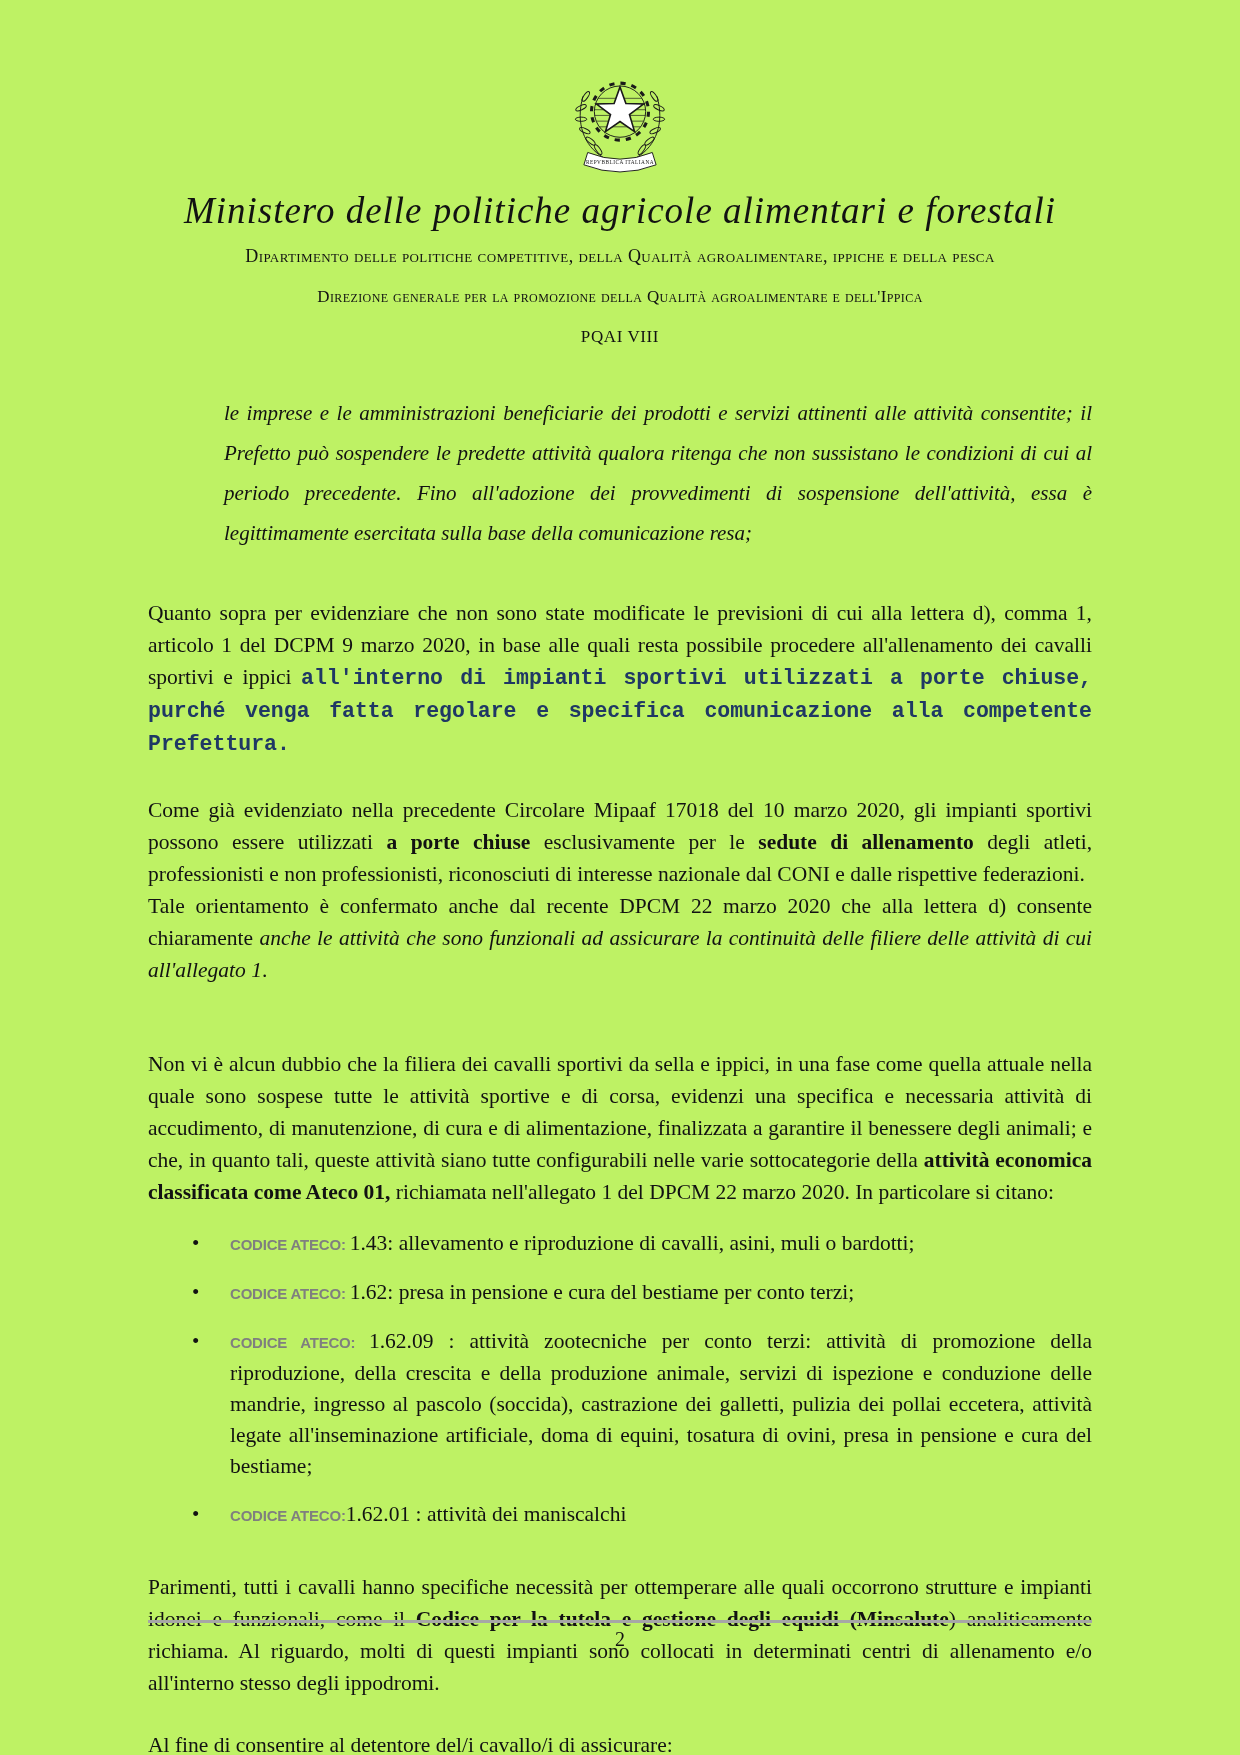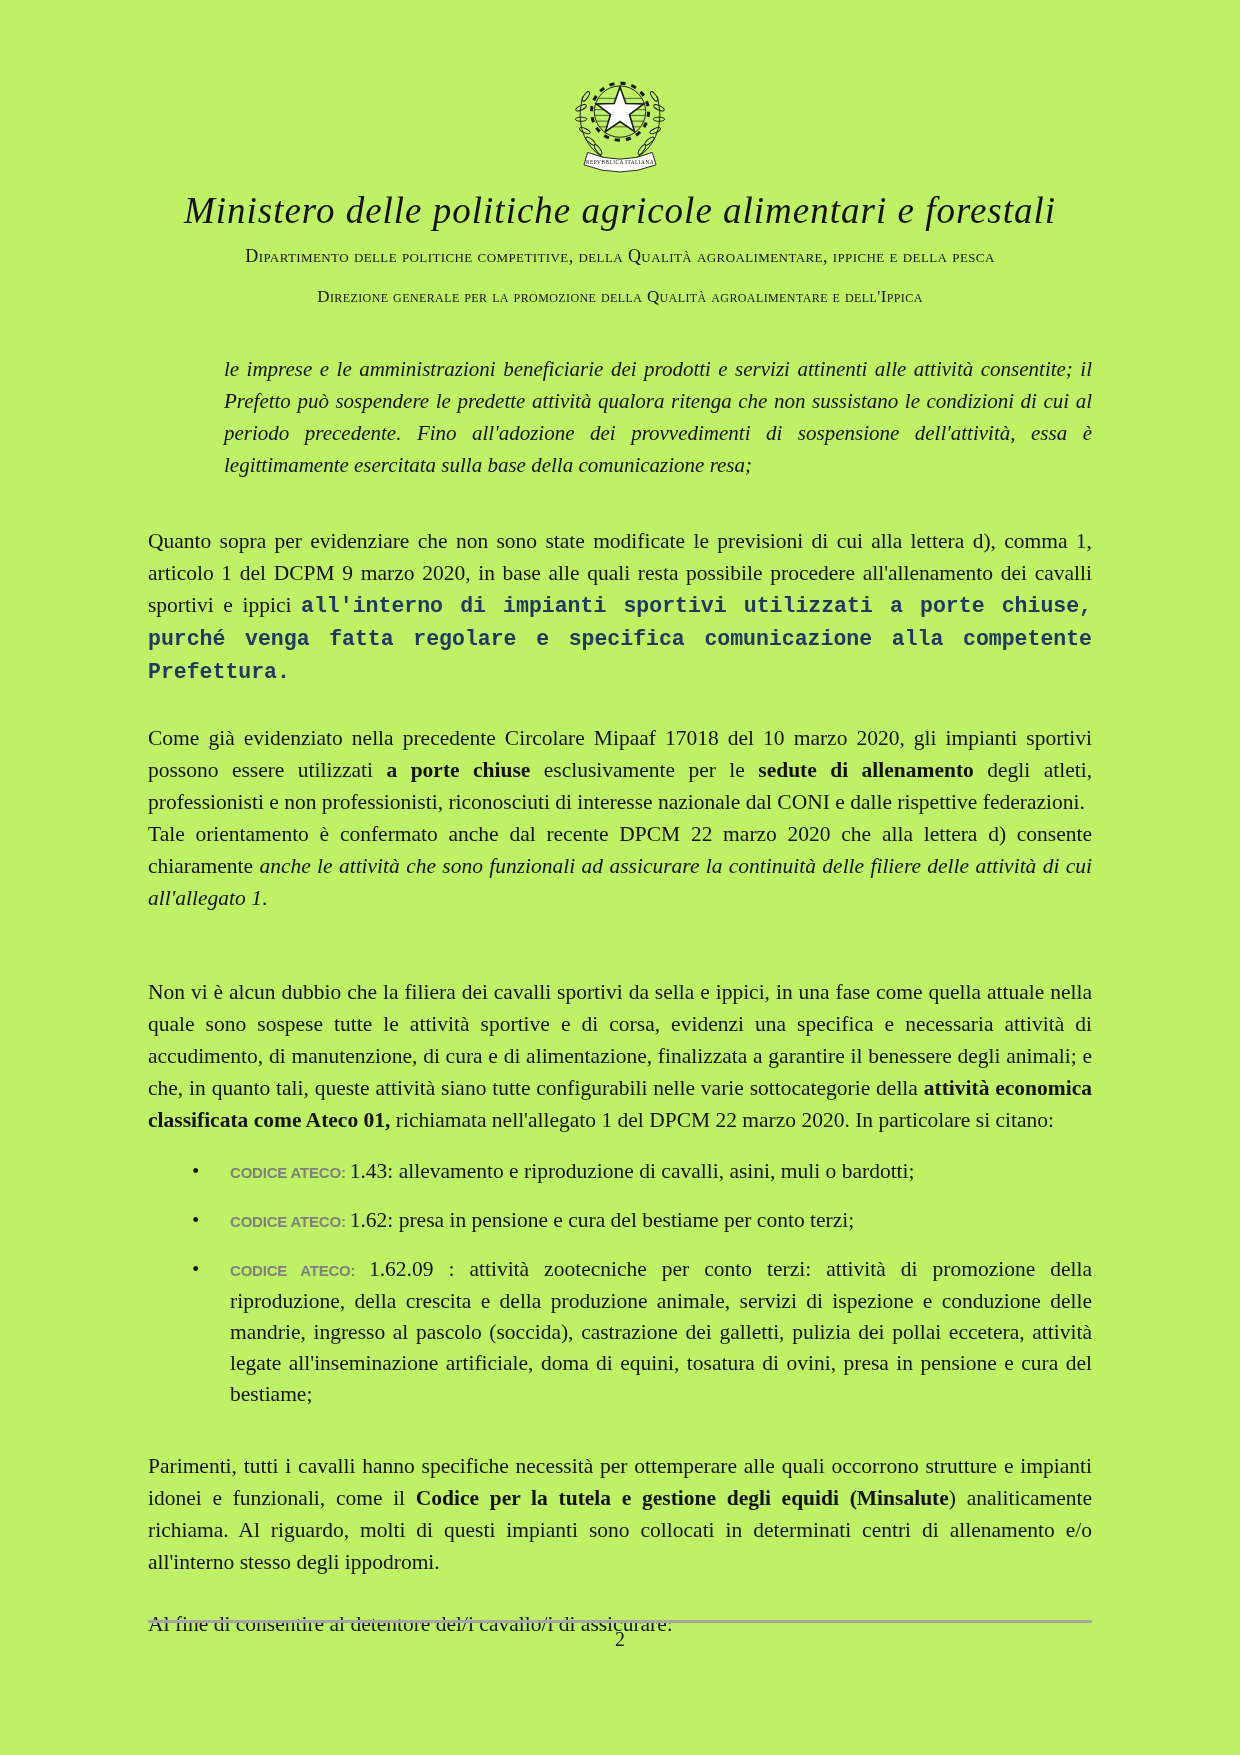--- a/index.html
+++ b/index.html
@@ -26,21 +26,21 @@
   .smallcaps{font-variant:small-caps;}
   .dept{font-size:18px;letter-spacing:.4px;margin-top:14px;}
   .dir{font-size:17px;letter-spacing:.4px;margin-top:20px;text-align:center;}
   .office{font-size:17px;letter-spacing:.6px;margin-top:20px;}
   
   p{margin:0;text-align:justify;font-size:21.5px;line-height:32px;}
   .quote{
     margin:46px 0 0 76px;
     font-style:italic;
     font-size:21px;
-    line-height:32px;
+    line-height:40px;
     text-align:justify;
   }
   .p1{margin-top:44px;}
   .p2a{margin-top:34px;}
   .p2b{margin-top:0;}
   .p3{margin-top:62px;}
   .p4{margin-top:40px;}
   .p5{margin-top:30px;text-align:left;}
   .navy{color:#1F3864;font-weight:bold;font-family:Liberation Mono, monospace;}
   .b{font-weight:bold;}
@@ -127,20 +127,21 @@
           <text x="60" y="105.5" text-anchor="middle" font-size="5.6" letter-spacing="0.5" fill="#1a1a1a" stroke="none" font-family="Liberation Serif, serif">REPVBBLICA ITALIANA</text>
         </g>
       </svg>
 
       <div class="ministry">Ministero delle politiche agricole alimentari e forestali</div>
 
       <div class="dept smallcaps">Dipartimento delle politiche competitive, della Qualità agroalimentare, ippiche e della pesca</div>
 
       <div class="dir smallcaps">Direzione generale per la promozione della Qualità agroalimentare e dell'Ippica</div>
 
+      <div class="office">PQAI VIII</div>
     </div>
 
     <p class="quote">
       <span>le imprese e le amministrazioni beneficiarie dei prodotti e servizi attinenti alle attività consentite; il Prefetto può sospendere le predette attività qualora ritenga che non sussistano le condizioni di cui al periodo precedente. Fino all'adozione dei provvedimenti di sospensione dell'attività, essa è legittimamente esercitata sulla base della comunicazione resa;</span>
     </p>
 
     <p class="p1">
       <span>Quanto sopra per evidenziare che non sono state modificate le previsioni di cui alla lettera d), comma 1, articolo 1 del DCPM 9 marzo 2020, in base alle quali resta possibile procedere all'allenamento dei cavalli sportivi e ippici </span><span class="navy">all'interno di impianti sportivi utilizzati a porte chiuse, purché venga fatta regolare e specifica comunicazione alla competente Prefettura.</span>
     </p>
 
@@ -159,20 +160,23 @@
     <ul class="ateco">
       <li>
         <span class="ateco-label">CODICE ATECO</span><span class="ateco-label">: </span><span>1.43: allevamento e riproduzione di cavalli, asini, muli o bardotti;</span>
       </li>
       <li>
         <span class="ateco-label">CODICE ATECO</span><span class="ateco-label">: </span><span>1.62: presa in pensione e cura del bestiame per conto terzi;</span>
       </li>
       <li>
         <span class="ateco-label">CODICE ATECO</span><span class="ateco-label">: </span><span>1.62.09 : attività zootecniche per conto terzi: attività di promozione della riproduzione, della crescita e della produzione animale, servizi di ispezione e conduzione delle mandrie, ingresso al pascolo (soccida), castrazione dei galletti, pulizia dei pollai eccetera, attività legate all'inseminazione artificiale, doma di equini, tosatura di ovini, presa in pensione e cura del bestiame;</span>
       </li>
+      <li>
+        <span class="ateco-label">CODICE ATECO</span><span class="ateco-label">:</span><span>1.62.01 : attività dei maniscalchi</span>
+      </li>
     </ul>
 
     <p class="p4">
       <span>Parimenti, tutti i cavalli hanno specifiche necessità per ottemperare alle quali occorrono strutture e impianti idonei e funzionali, come il </span><span class="b">Codice per la tutela e gestione degli equidi (Minsalute</span><span>) analiticamente richiama. Al riguardo, molti di questi impianti sono collocati in determinati centri di allenamento e/o all'interno stesso degli ippodromi.</span>
     </p>
 
     <p class="p5">
       <span>Al fine di consentire al detentore del/i cavallo/i di assicurare:</span>
     </p>
 

